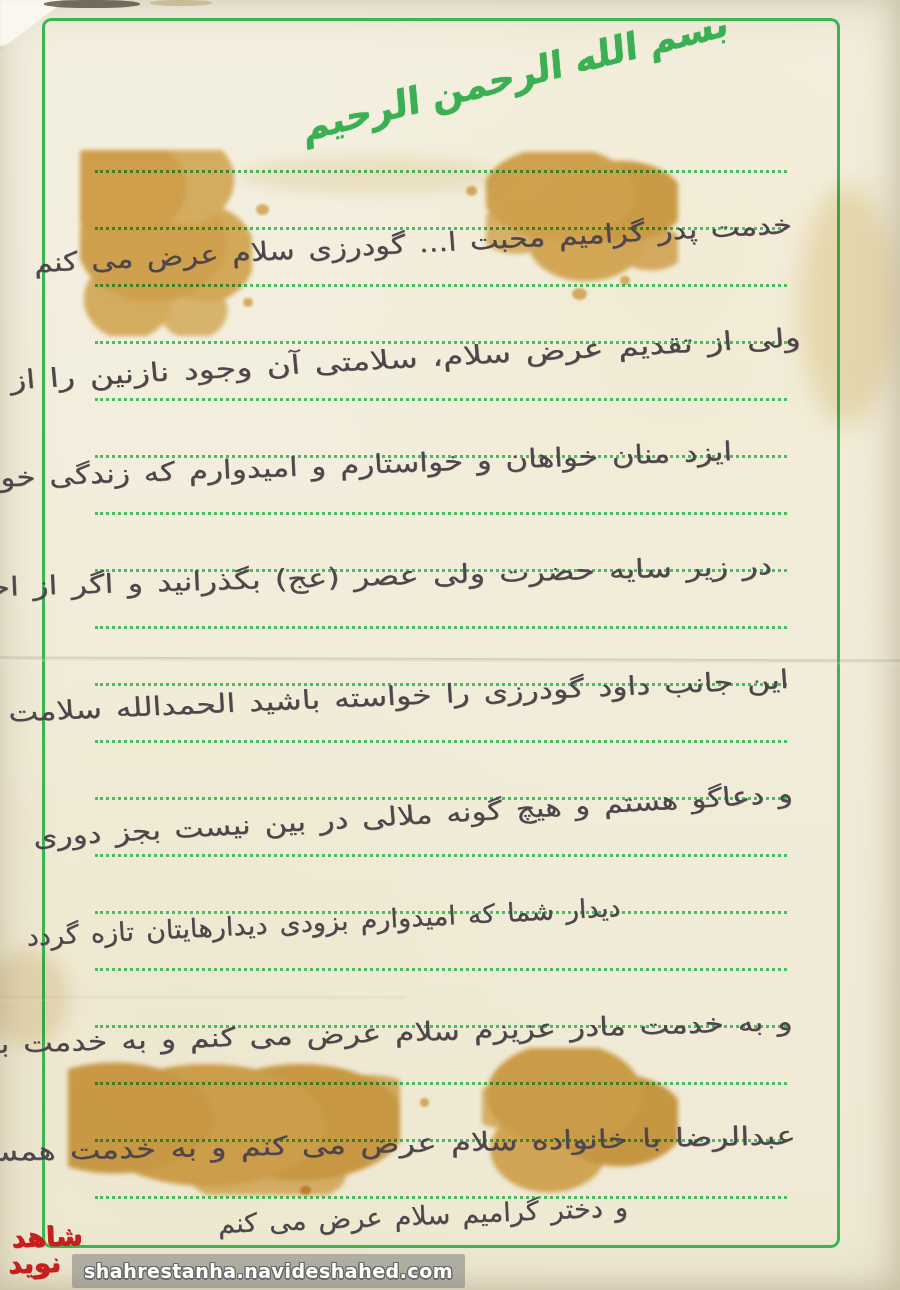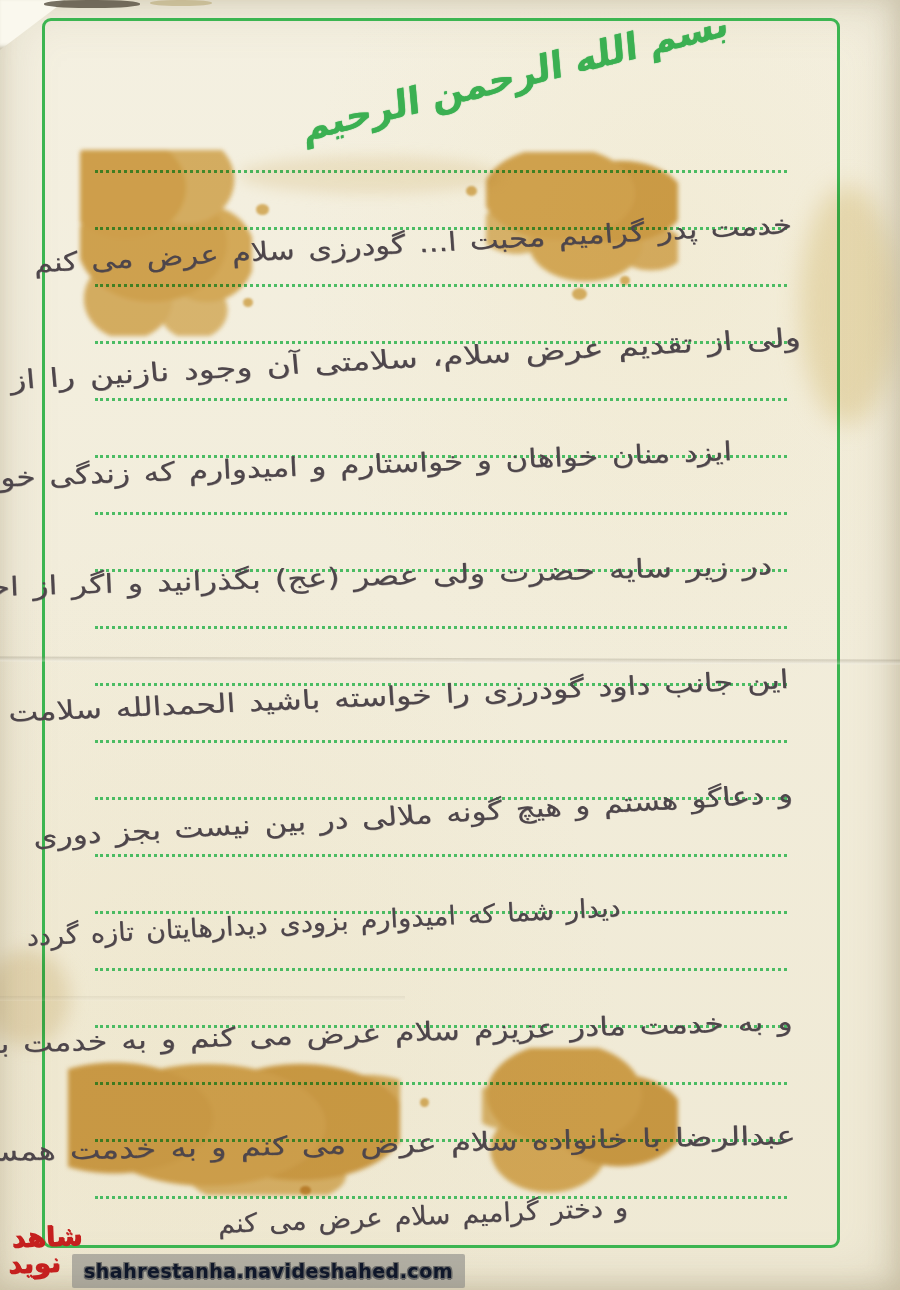--- a/index.html
+++ b/index.html
@@ -120,21 +120,21 @@
   }
   .wm-logo .w1{display:block;font-size:27px;letter-spacing:-1px;margin-left:10px;text-shadow:1px 1px 0 #c5201f;}
   .wm-logo .w2{display:block;font-size:27px;letter-spacing:-1px;margin-right:8px;text-shadow:1px 1px 0 #c5201f;}
   .wm-bar{
     position:absolute;left:72px;top:1254px;height:34px;
     display:flex;align-items:center;padding:0 12px;
     background:rgba(128,128,126,0.55);
     border-radius:2px;
   }
   .wm-bar span{
-    font-size:19px;font-weight:bold;color:#0f172a;letter-spacing:0.5px;
+    font-size:19px;font-weight:bold;color:#ffffff;letter-spacing:0.5px;
     text-shadow:
       1.3px 1.3px 0 #6a6a68, -1.3px -1.3px 0 #6a6a68,
       1.3px -1.3px 0 #6a6a68, -1.3px 1.3px 0 #6a6a68,
       0 1.5px 0 #6a6a68, 0 -1.5px 0 #6a6a68;
   }
 </style>
 </head>
 <body>
 
 <div class="paper"></div>

